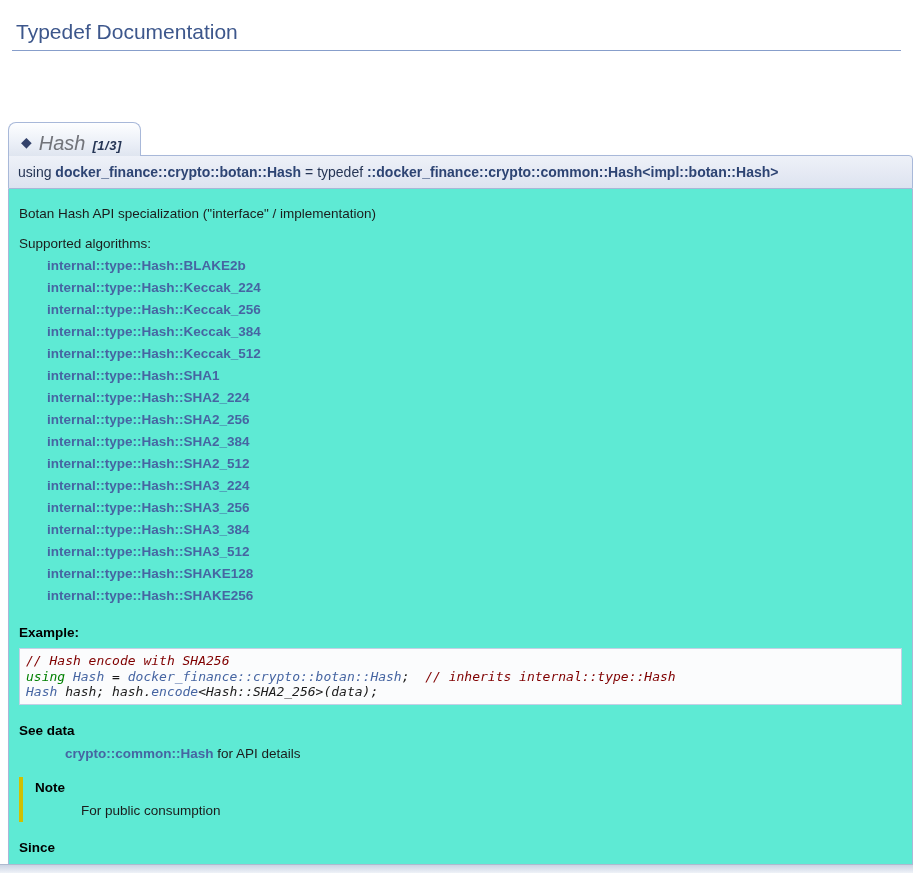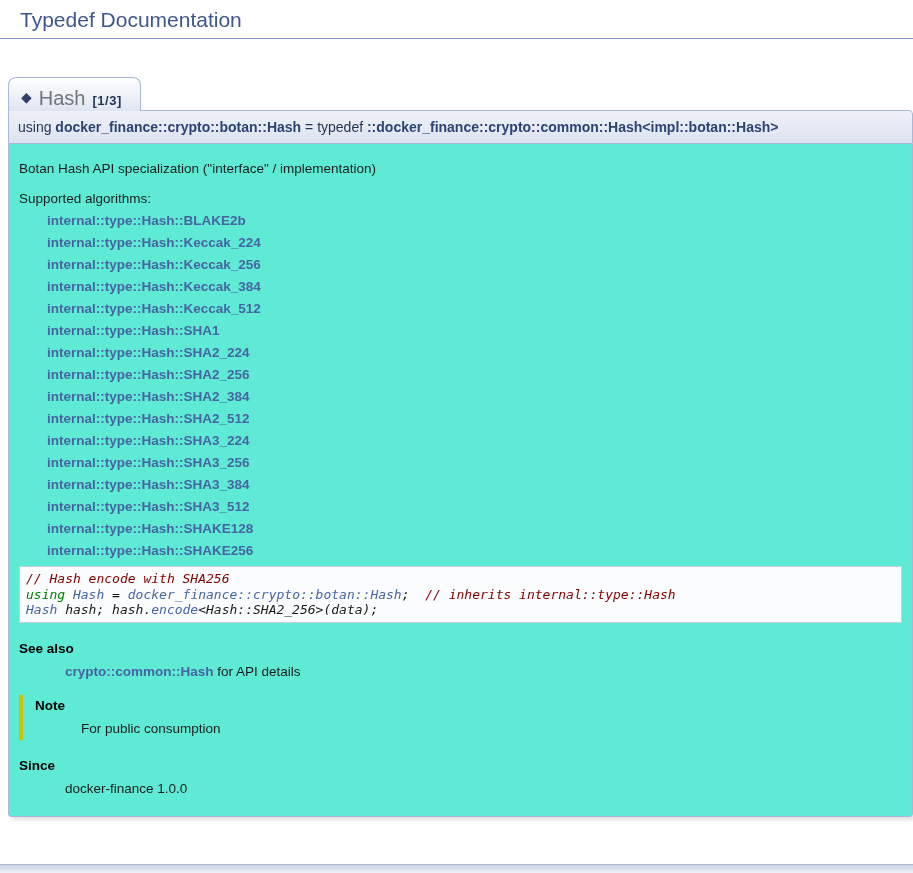--- a/index.html
+++ b/index.html
@@ -11,37 +11,38 @@
     color: #1c1c1c;
     position: relative;
     overflow: hidden;
   }
 
   
   .groupheader {
     font-size: 21px;
     font-weight: 400;
     color: #3D578C;
-    margin: 0;
-    padding: 8px 8px 6px 20px;
+    margin: 12px;
+    padding: 8px 8px 6px 4px;
     border-bottom: 1px solid #879ECB;
   }
 
   
   .memtitle {
     display: inline-block;
-    margin: 38px 0 0 8px;
+    margin: 59px 0 0 8px;
     padding: 9px 18px 1px 12px;
     border: 1px solid #A8B8D9;
     border-bottom: none;
     border-radius: 8px 8px 0 0;
     background: linear-gradient(to bottom, #FDFEFF 0%, #EDF1F8 55%, #DFE5F0 100%);
     position: relative;
     z-index: 2;
     white-space: nowrap;
+    font-style: italic;
   }
   .permalink { color:#33426B; font-size:14px; margin-right:7px; vertical-align:3px; text-decoration:none; cursor:pointer; }
   .memtitle-label { font-size:20px; color:#72747A; }
   .memtitle-index { font-size:13px; font-weight:700; color:#253555; margin-left:7px; letter-spacing:0.5px; }
 
   
   .memitem { margin: -1px 0 0 8px; }
   .memproto {
     border: 1px solid #A8B8D9;
     border-top-right-radius: 4px;
@@ -152,24 +153,25 @@
         <a class="algo-link">internal::type::Hash::SHA2_384</a>
         <a class="algo-link">internal::type::Hash::SHA2_512</a>
         <a class="algo-link">internal::type::Hash::SHA3_224</a>
         <a class="algo-link">internal::type::Hash::SHA3_256</a>
         <a class="algo-link">internal::type::Hash::SHA3_384</a>
         <a class="algo-link">internal::type::Hash::SHA3_512</a>
         <a class="algo-link">internal::type::Hash::SHAKE128</a>
         <a class="algo-link">internal::type::Hash::SHAKE256</a>
       </div>
 
+    <div class="sec-heading">Example:</div>
 
     <div class="fragment"><div class="code-line"><span class="tok-comment">// Hash encode with SHA256</span></div><div class="code-line"><span class="tok-keyword">using</span><span class="tok-plain"> </span><span class="tok-link">Hash</span><span class="tok-plain"> = </span><span class="tok-link">docker_finance::crypto::botan::Hash</span><span class="tok-plain">;  </span><span class="tok-comment">// inherits internal::type::Hash</span></div><div class="code-line"><span class="tok-link">Hash</span><span class="tok-plain"> hash; hash.</span><span class="tok-link">encode</span><span class="tok-plain">&lt;Hash::SHA2_256&gt;(data);</span></div></div>
 
-    <div class="sec-heading">See also</div>
+    <div class="sec-heading">See data</div>
     <div class="sec-dd"><a class="see-also-link">crypto::common::Hash</a><span> for API details</span></div>
 
     <div class="note-block">
       <div class="sec-heading">Note</div>
       <div class="sec-dd">For public consumption</div>
     </div>
 
     <div class="sec-heading">Since</div>
     <div class="sec-dd">docker-finance 1.0.0</div>
 

